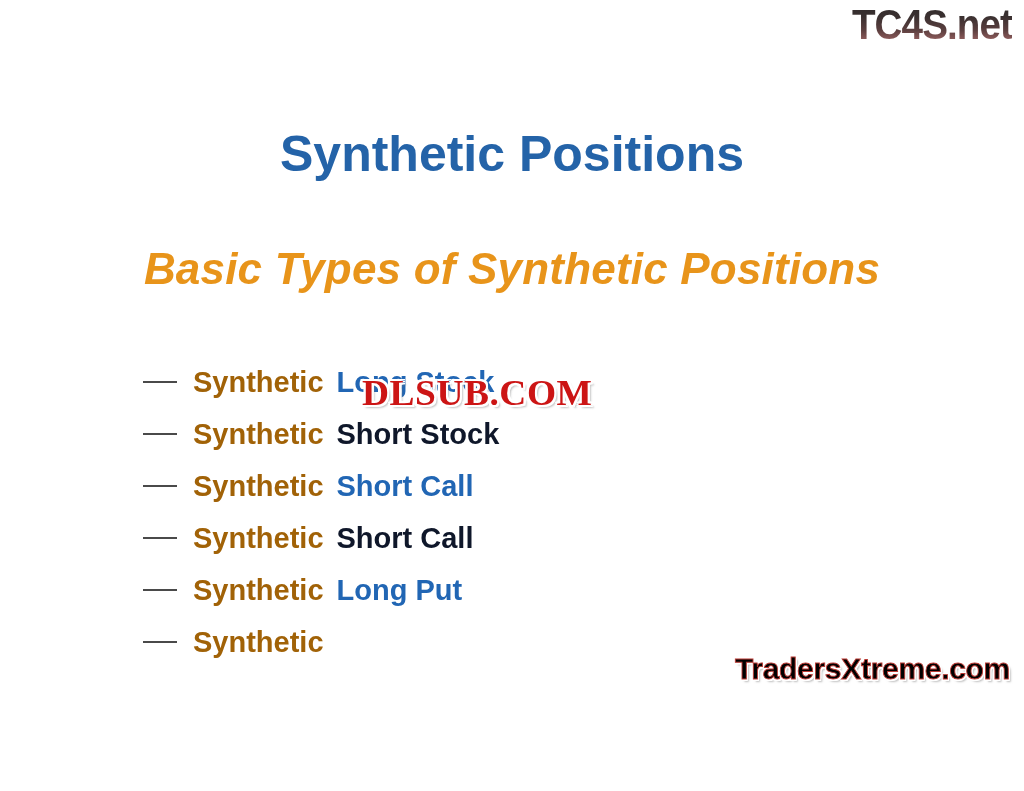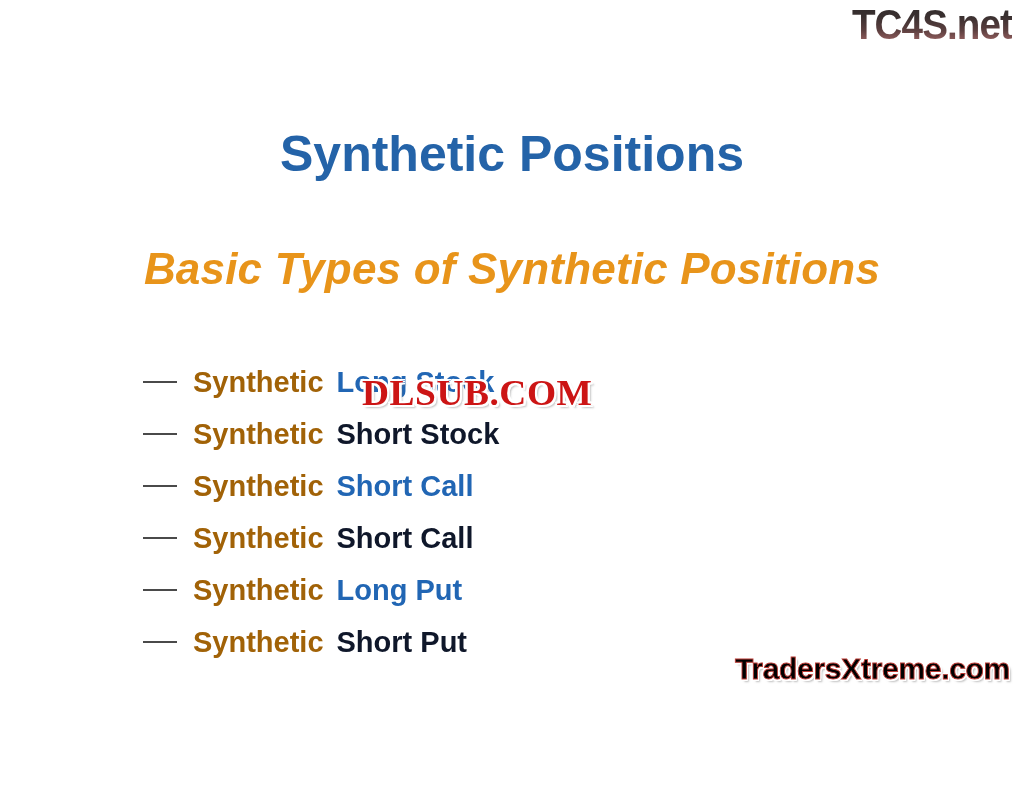--- a/index.html
+++ b/index.html
@@ -195,21 +195,20 @@
 
     <div class="bullet-row">
       <span class="bullet-dash"></span>
       <span class="bullet-prefix">Synthetic</span>
       <span class="bullet-term term-long">Long Put</span>
     </div>
 
     <div class="bullet-row">
       <span class="bullet-dash"></span>
       <span class="bullet-prefix">Synthetic</span>
-      <span class="bullet-term term-short">Short Put</span>
     </div>
 
   </div>
 
   <div id="watermark">DLSUB.COM</div>
 
   <div id="footer-logo">TradersXtreme.com</div>
 
 </div>
 

